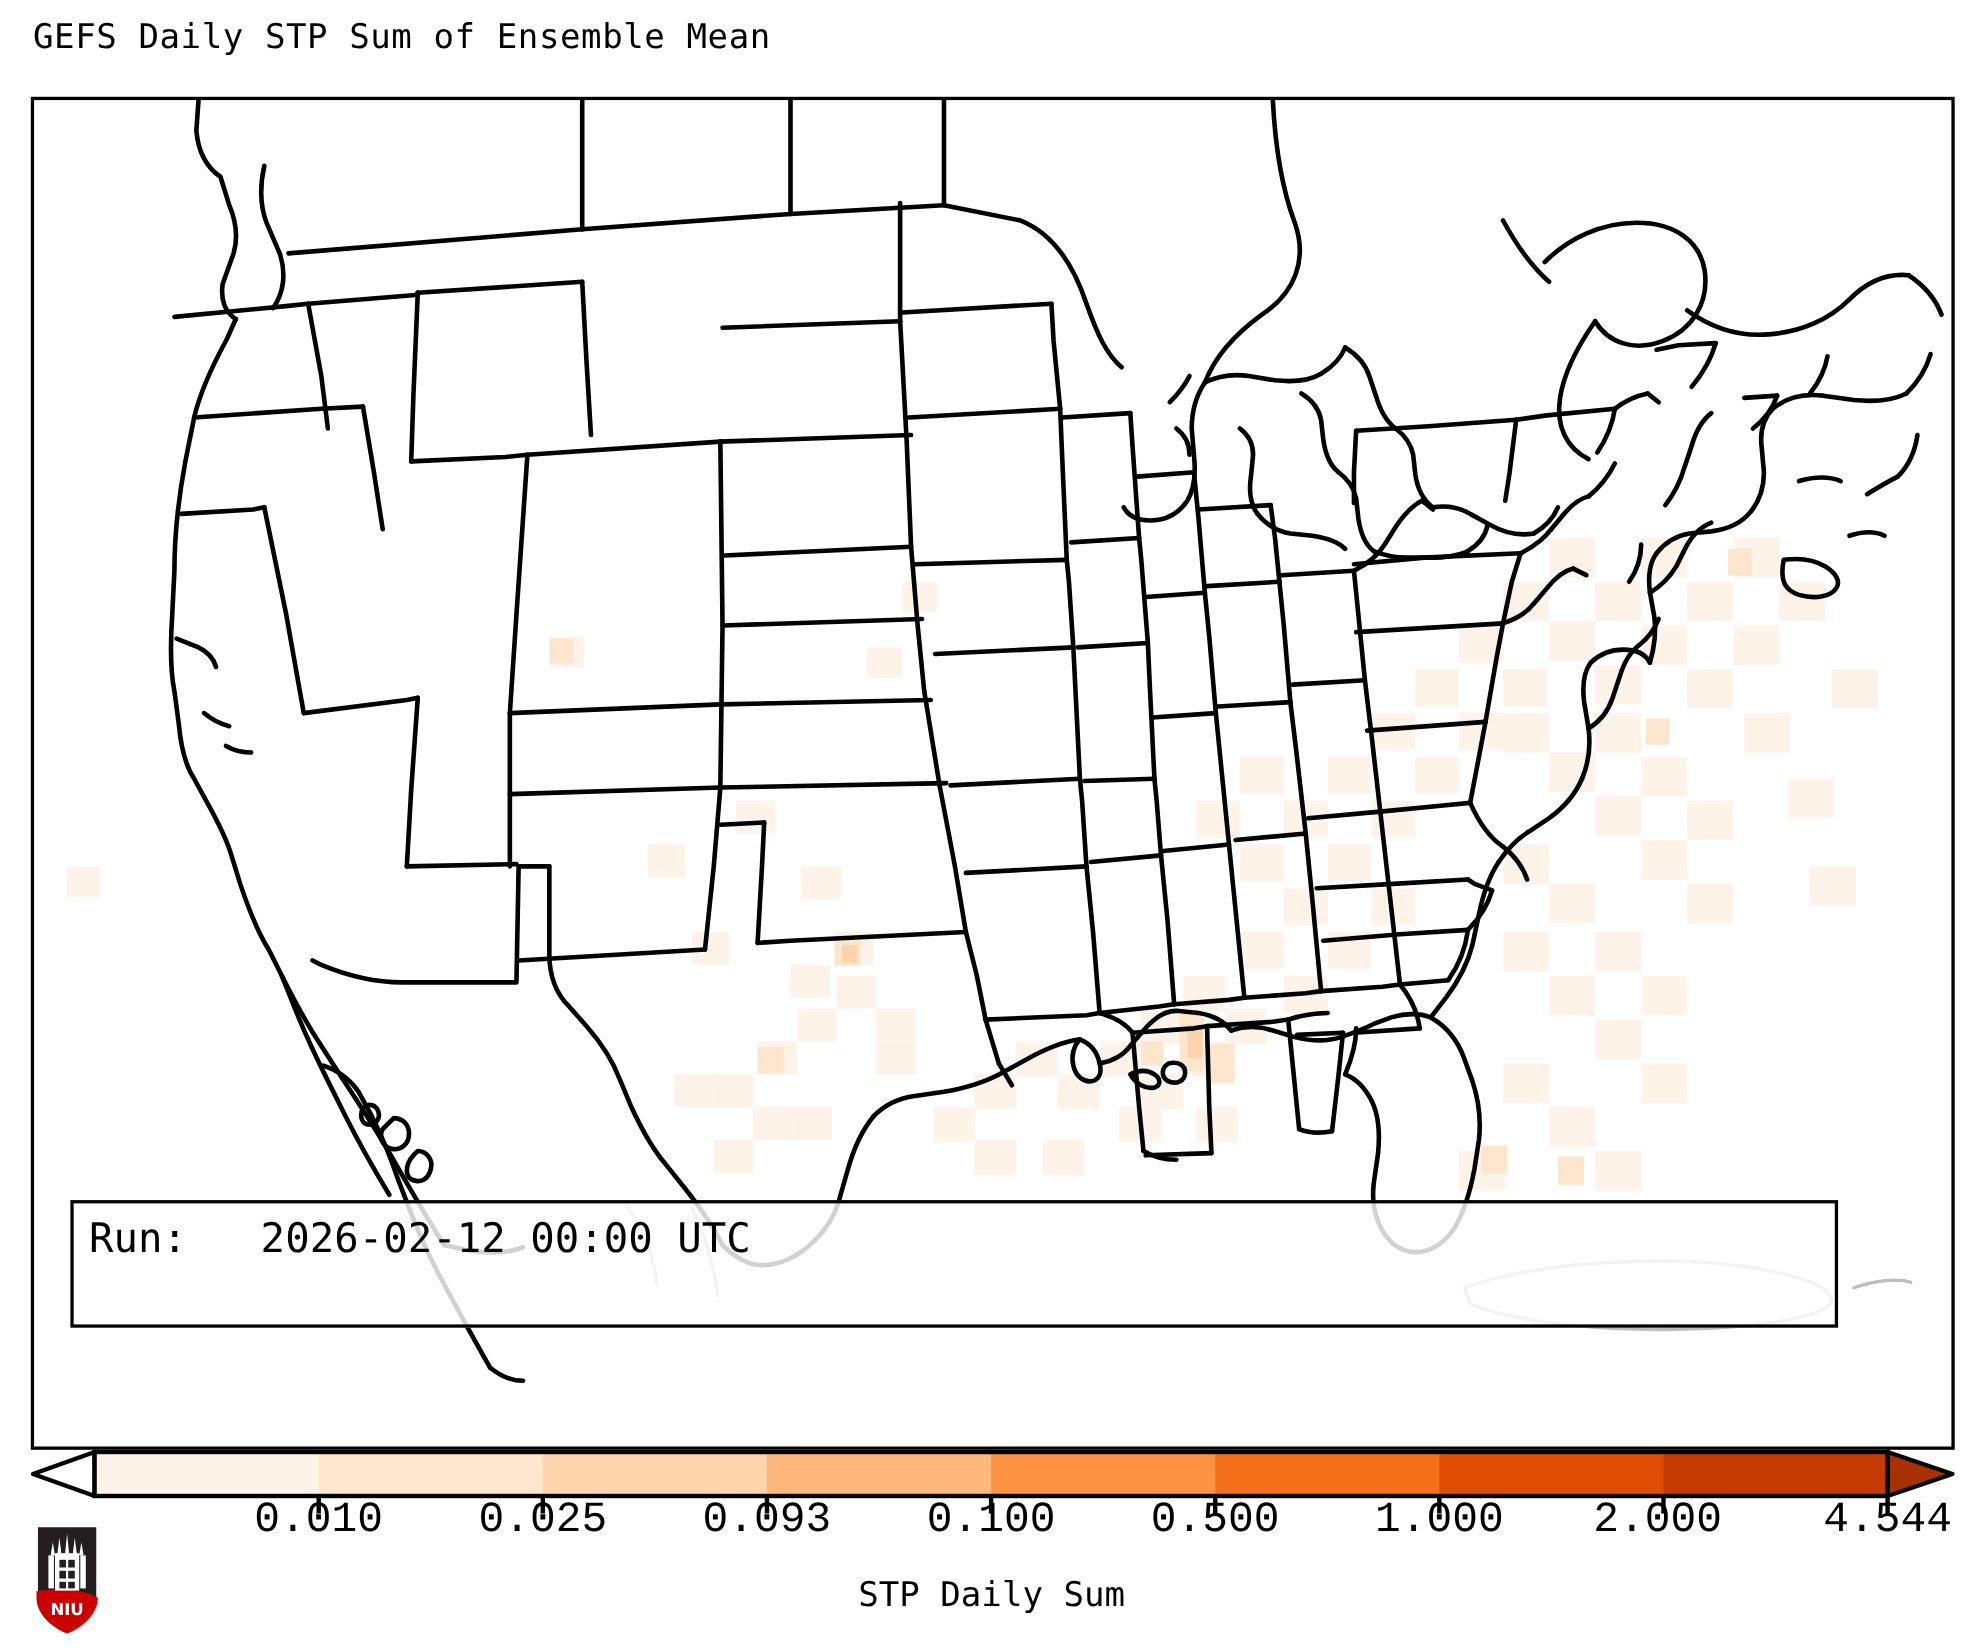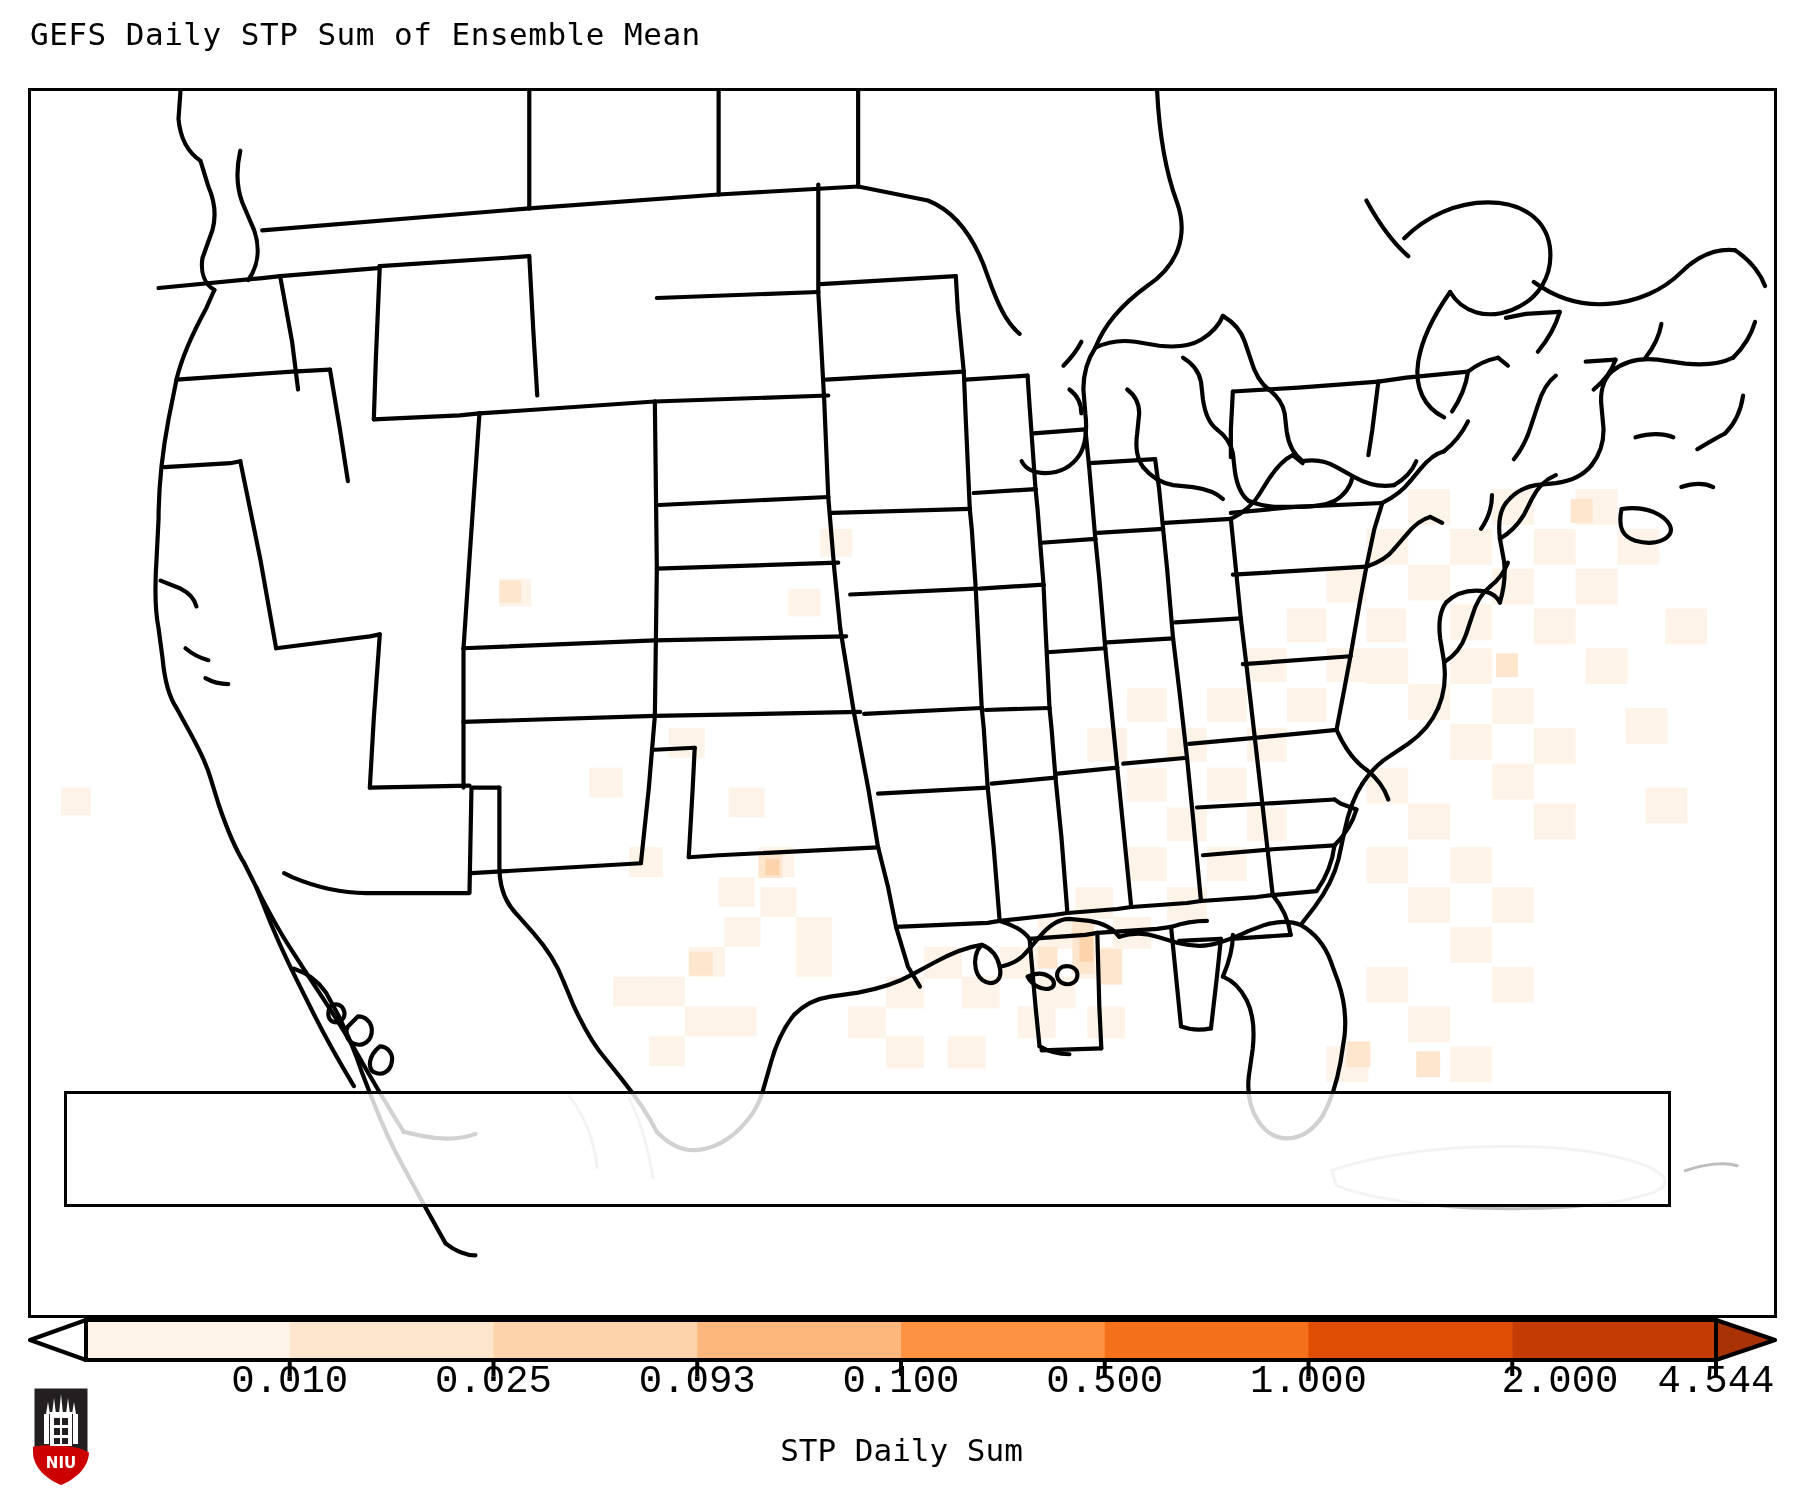--- a/index.html
+++ b/index.html
@@ -431,20 +431,21 @@
           <path d="M1144 840 C1156 836,1168 834,1180 834"></path>
           <path d="M1184 942 L1190 890 L1194 852"></path>
           <path d="M1194 852 L1152 854"></path>
           <path d="M1246 808 C1256 820,1262 834,1264 848"></path>
           <path d="M1264 848 L1204 852"></path>
 
         </g>
       </svg>
 
       <div id="infobox">
+        <div class="info-line">Run:   2026-02-12 00:00 UTC</div>
       </div>
 
     </div>
   </div>
 
   <div id="cbar-wrap">
     <svg id="cbar-svg" width="1749" height="60" viewBox="0 0 1749 60">
 
       <polygon points="2,22 58,2 58,42" fill="#ffffff" stroke="#000" stroke-width="4" stroke-linejoin="round"></polygon>
 
@@ -474,21 +475,21 @@
           <line x1="1688" y1="42" x2="1688" y2="58"></line>
         </g>
     </svg>
     <div id="cbar-ticklabels">
         <div class="cb-tick-label" style="left: 261.75px;">0.010</div>
         <div class="cb-tick-label" style="left: 465.5px;">0.025</div>
         <div class="cb-tick-label" style="left: 669.25px;">0.093</div>
         <div class="cb-tick-label" style="left: 873px;">0.100</div>
         <div class="cb-tick-label" style="left: 1076.75px;">0.500</div>
         <div class="cb-tick-label" style="left: 1280.5px;">1.000</div>
-        <div class="cb-tick-label" style="left: 1532px;">2.000</div>
+        <div class="cb-tick-label" style="left: 1479px;">2.000</div>
         <div class="cb-tick-label" style="left: 1688px;">4.544</div>
       </div>
   </div>
 
   <div id="cbar-axis-label">STP Daily Sum</div>
 
   <div id="niu-logo">
     <svg viewBox="0 0 62 104" width="62" height="104">
       <defs>
         <clipPath id="shieldclip">

